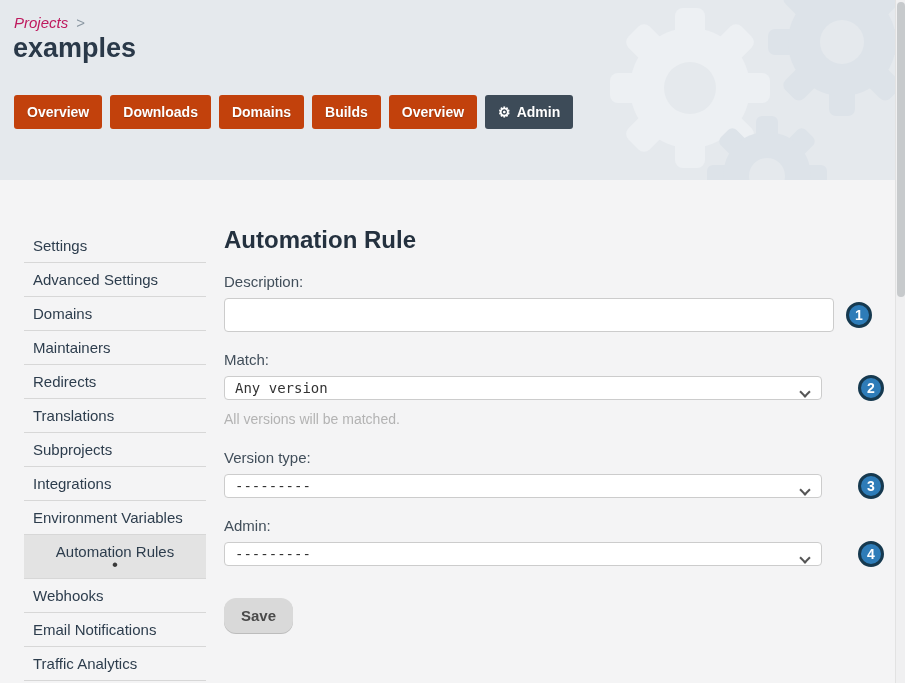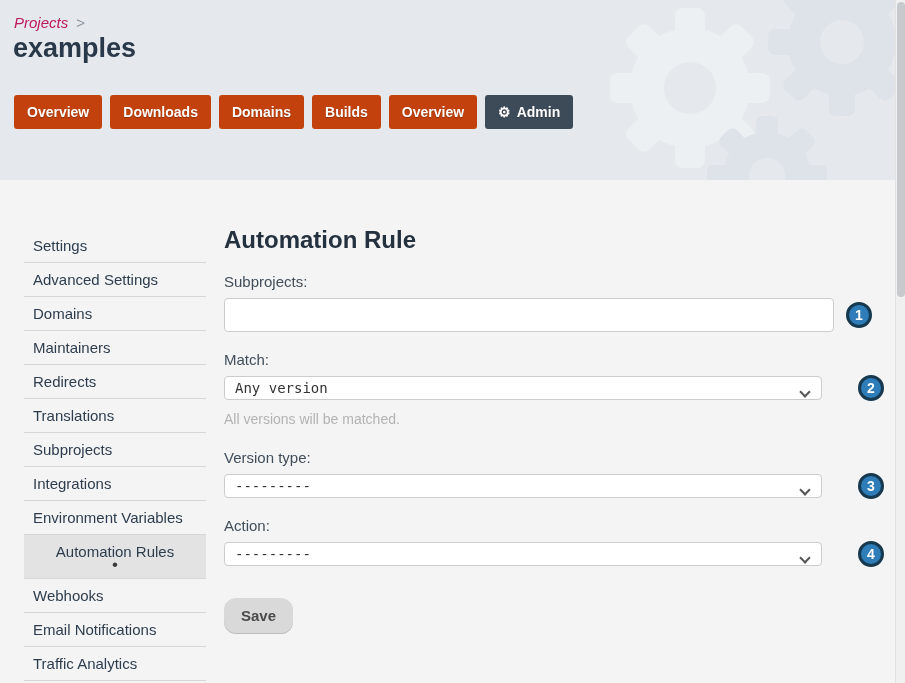--- a/index.html
+++ b/index.html
@@ -215,21 +215,21 @@
       <li>Email Notifications</li>
       <li>Traffic Analytics</li>
     </ul>
   </div>
 
   <div class="main">
     <h1 class="page-heading">Automation Rule</h1>
 
     
     <div class="field">
-      <div class="field-label">Subprojects:</div>
+      <div class="field-label">Description:</div>
       <div class="row">
         <input class="text-input" type="text" value="" style="">
         <div class="badge after-input">1</div>
       </div>
     </div>
 
     
     <div class="field">
       <div class="field-label">Match:</div>
       <div class="row">
@@ -249,21 +249,21 @@
         <div class="select-box">
           <span class="select-value">---------</span>
           <span class="chevron"></span>
         </div>
         <div class="badge after-select">3</div>
       </div>
     </div>
 
     
     <div class="field">
-      <div class="field-label">Action:</div>
+      <div class="field-label">Admin:</div>
       <div class="row">
         <div class="select-box">
           <span class="select-value">---------</span>
           <span class="chevron"></span>
         </div>
         <div class="badge after-select">4</div>
       </div>
     </div>
 
     <button class="save-btn">Save</button>

